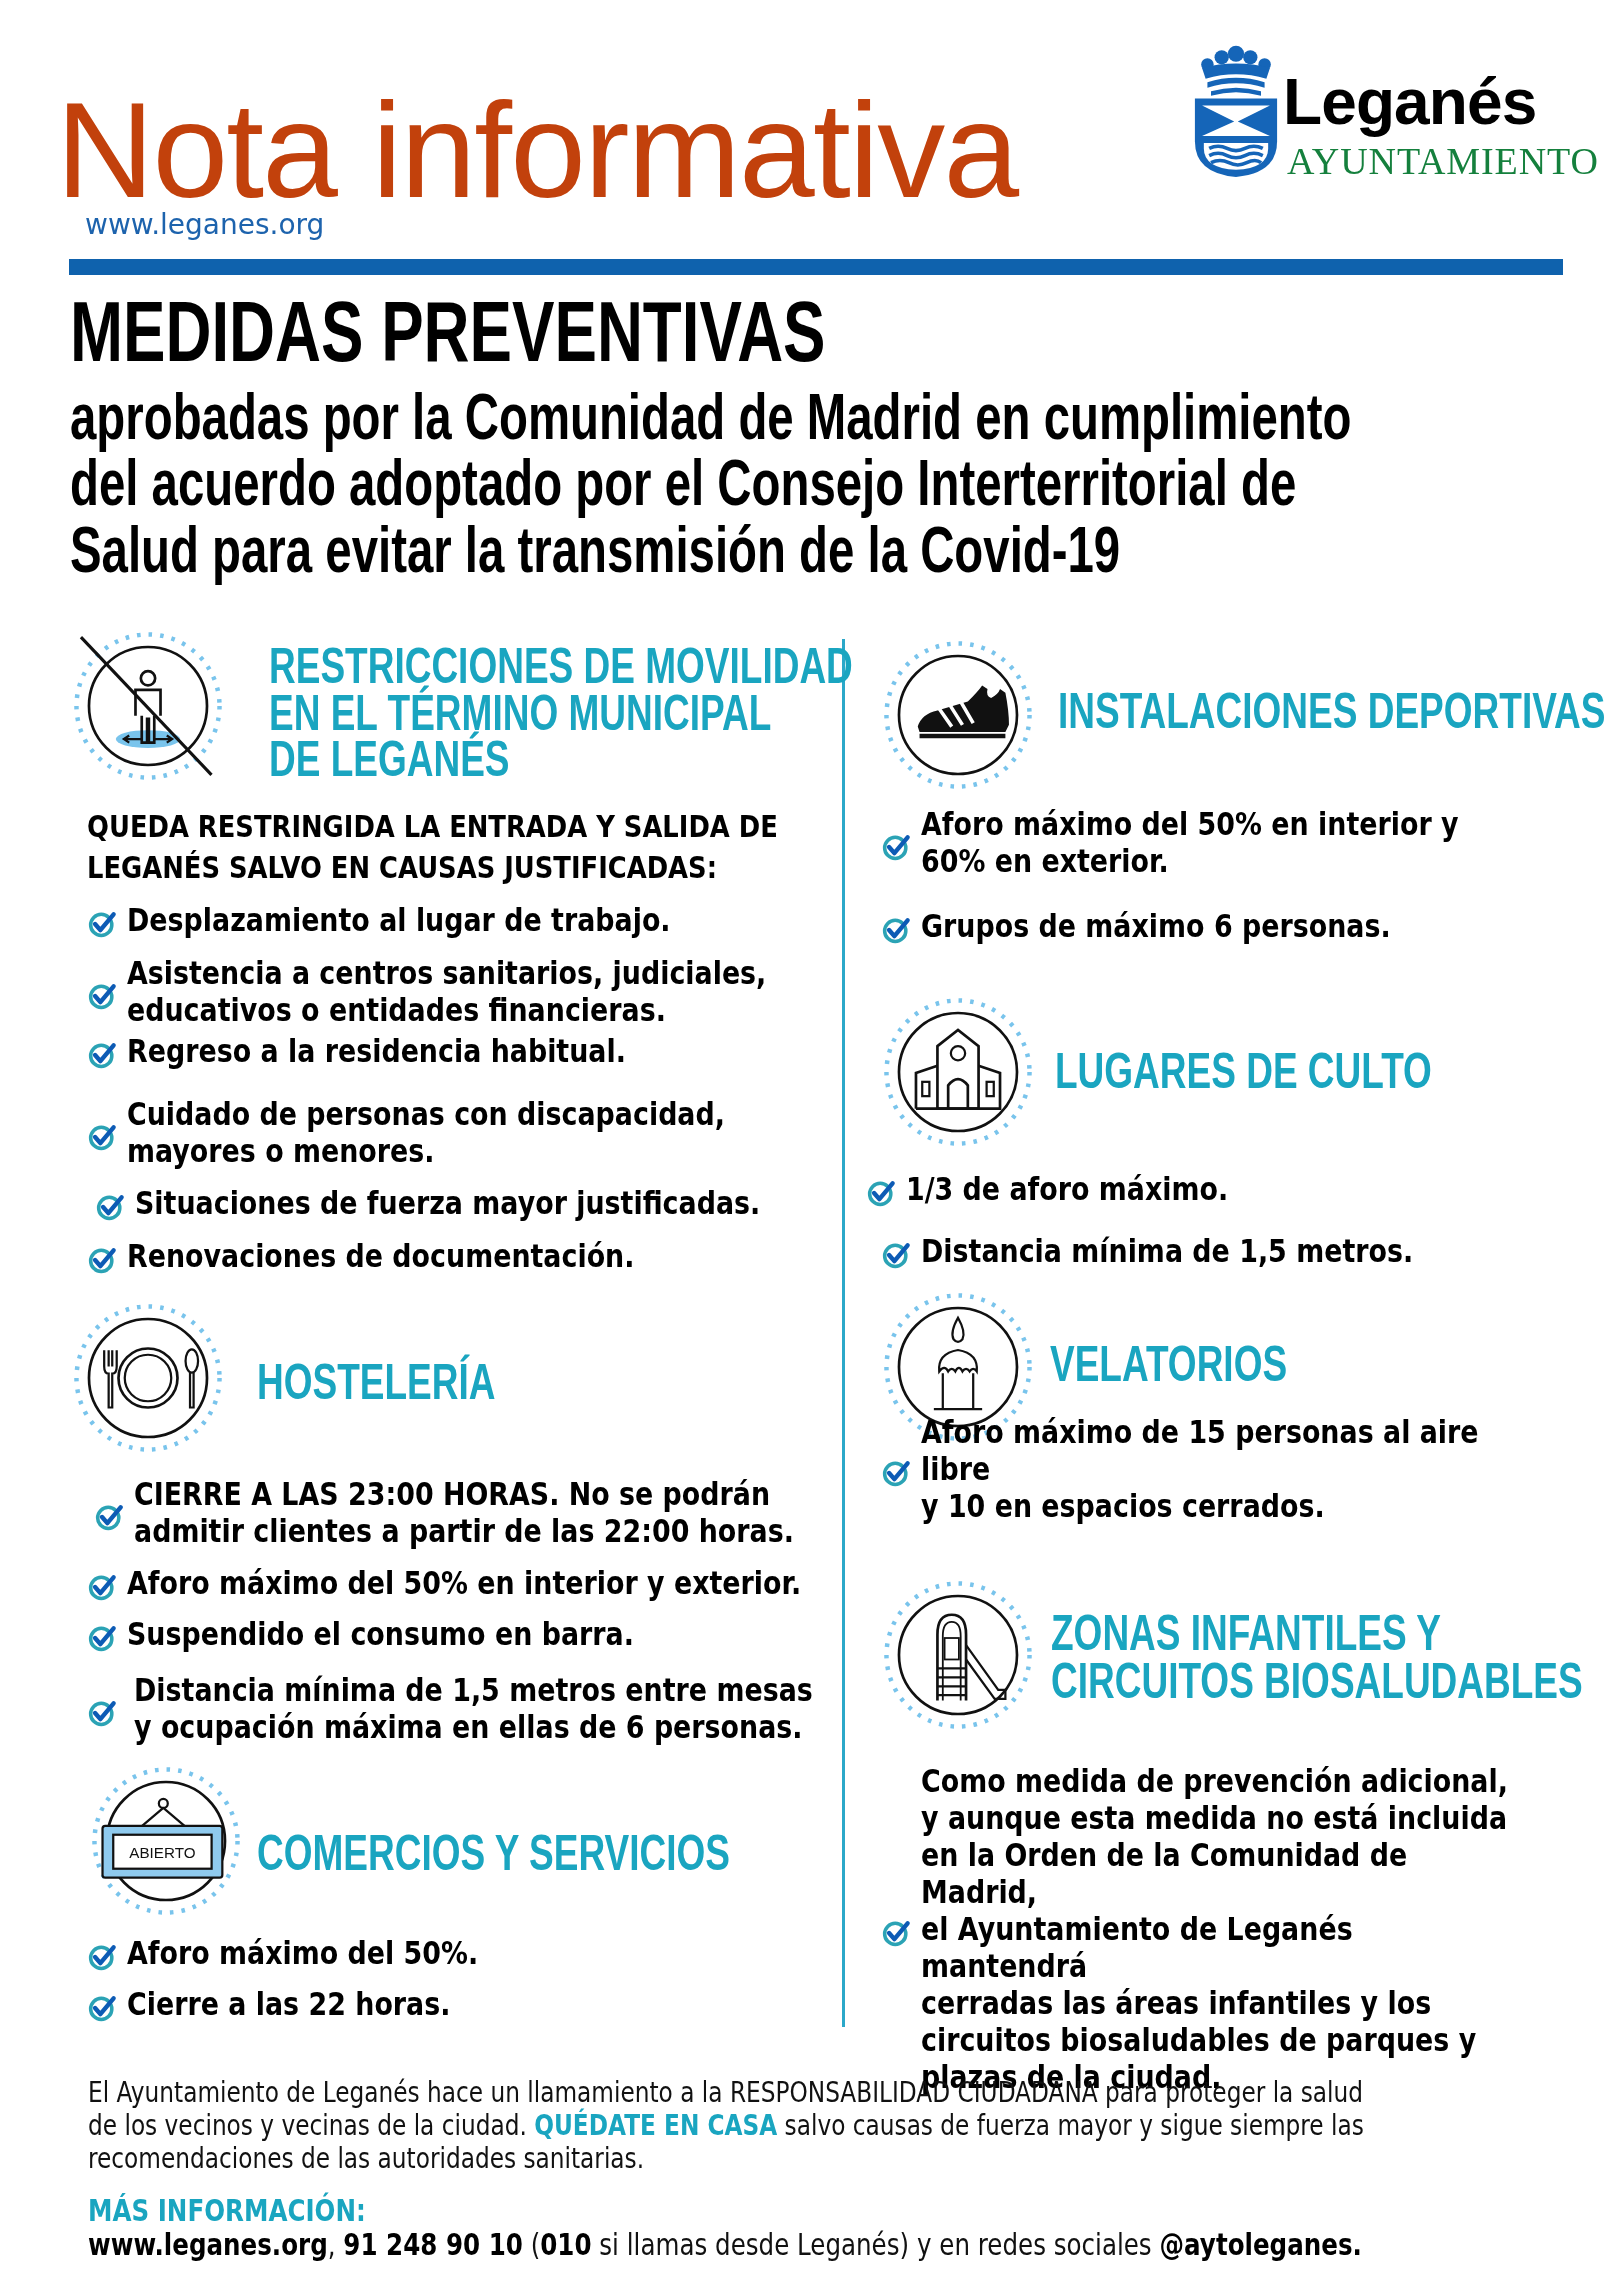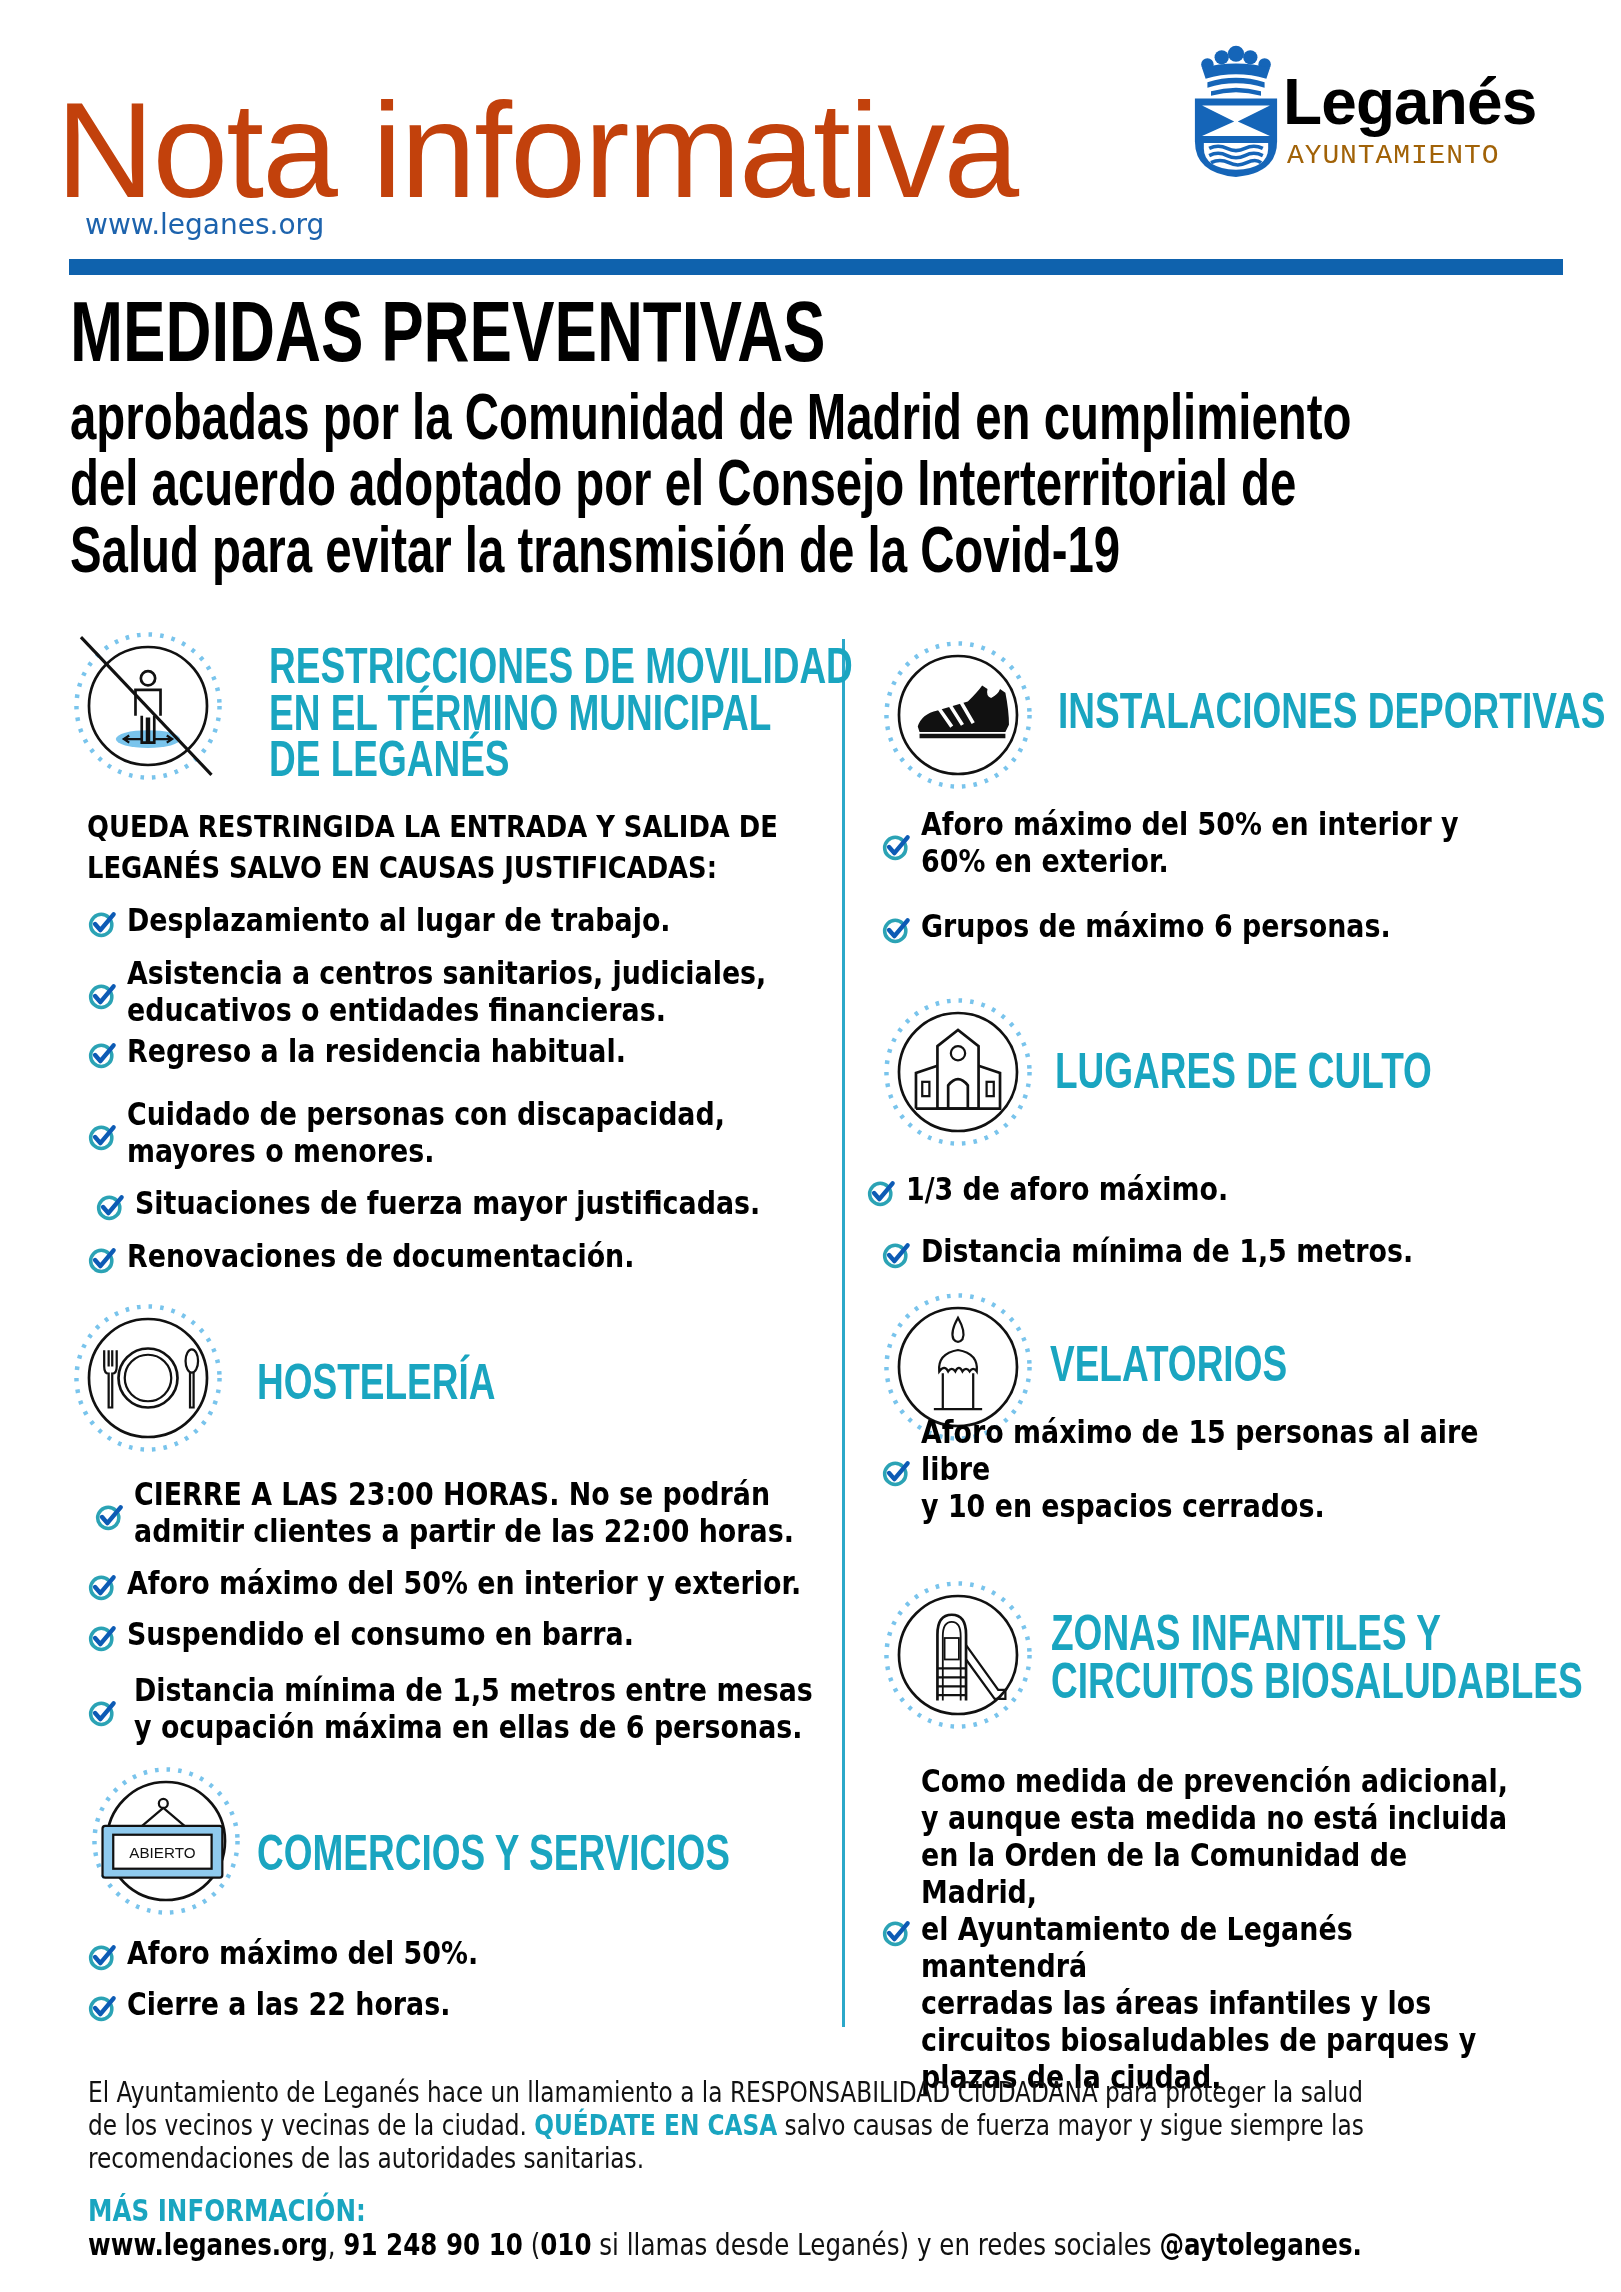--- a/index.html
+++ b/index.html
@@ -1,21 +1,21 @@
 <!DOCTYPE html>
 <html style="font-size:14.3px"><head>
 <meta charset="utf-8">
 <style>
   html, body { margin:0; padding:0; background:#ffffff; }
   body { width:1622px; height:2293px; position:relative; overflow:hidden; font-family:"Liberation Sans", sans-serif; color:#111; }
   .abs { position:absolute; }
   .nota-title { left:56px; top:82px; font-size:136px; font-weight:normal; color:#c2410c; letter-spacing:-1.8px; line-height:1; white-space:nowrap; }
   .site-url { left:85px; top:208px; font-size:28px; color:#1d63ad; font-family:"DejaVu Sans", sans-serif; }
   .logo-name { left:1283px; top:70px; font-size:64px; font-weight:bold; color:#000; letter-spacing:-0.9px; line-height:1; }
-  .logo-sub { left:1287px; top:142px; font-size:28px; color:#a16207; letter-spacing:0.9px; line-height:1; font-family:Liberation Mono, monospace; }
+  .logo-sub { left:1287px; top:142px; font-size:38px; color:#15803d; letter-spacing:0.9px; line-height:1; font-family:Liberation Serif, serif; }
   .blue-bar { left:69px; top:259px; width:1494px; height:16px; background:#0f62ad; }
 
   .cond { transform-origin:0 0; transform:scaleX(0.74); white-space:nowrap; font-family:"Liberation Sans", sans-serif; font-weight:bold; }
   .main-title { left:70px; top:288px; font-size:86px; line-height:1; color:#000; }
   .subtitle { left:70px; font-size:64px; line-height:1; color:#000; }
 
   .divider { left:842px; top:639px; width:2.7px; height:1388px; background:#2ba8c9; }
 
   .icon { position:absolute; width:152px; height:152px; }
   .heading { position:absolute; color:#1aa5c0; font-size:50px; line-height:47px; }

